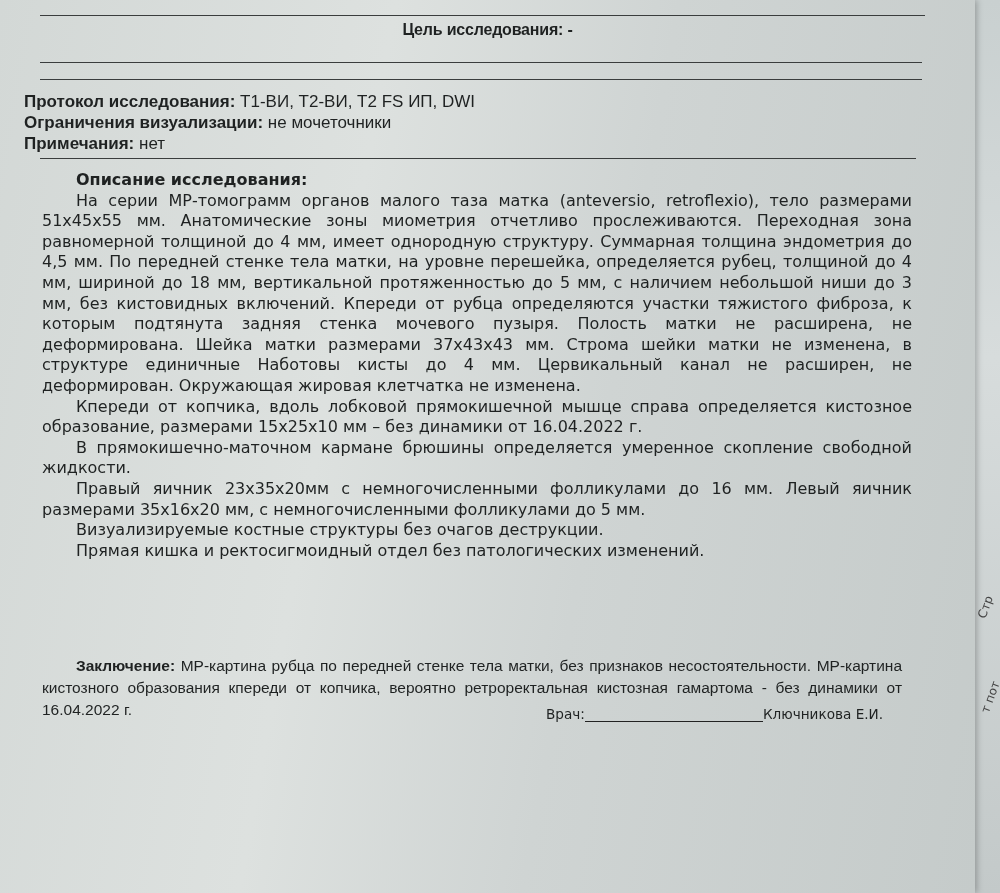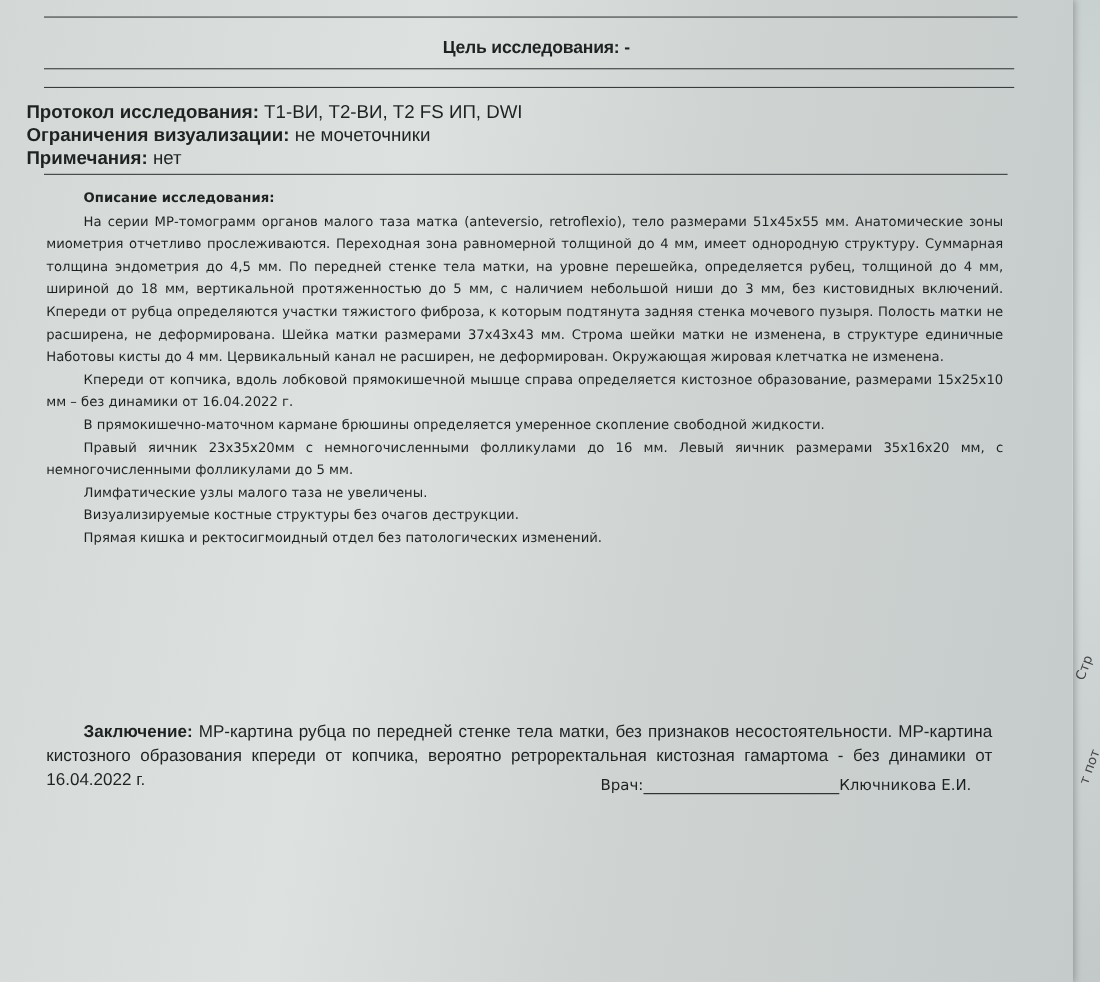--- a/index.html
+++ b/index.html
@@ -27,30 +27,30 @@
     }
     .page {
       position: absolute; left: 0; top: 0; width: 975px; height: 893px;
       background: linear-gradient(100deg, #d3d8d6 0%, #dde1df 35%, #cfd4d3 60%, #c5cbca 100%);
       box-shadow: 2px 0 6px rgba(0,0,0,.25);
       color: #1f2222;
     }
     .hr { position: absolute; left: 40px; height: 1px; background: #3a3d3d; }
     .center-line {
       position: absolute; left: 0; width: 975px; text-align: center;
-      font-family: "Liberation Sans", sans-serif; font-size: 16px; letter-spacing: -0.2px; margin-top: 14px;
+      font-family: "Liberation Sans", sans-serif; font-size: 16px; letter-spacing: -0.2px;
     }
     .meta {
       position: absolute; left: 24px; font-family: "Liberation Sans", sans-serif;
       font-size: 17px;
     }
     .b { font-weight: bold; }
     .body-text {
       position: absolute; left: 42px; width: 870px;
-      font-family: "DejaVu Sans", sans-serif; font-size: 12px;
+      font-family: "DejaVu Sans", sans-serif; font-size: 16px;
       line-height: 20.6px; text-align: justify;
     }
     .body-text p { margin: 0; text-indent: 34px; }
     .body-text .title { font-weight: bold; text-indent: 34px; }
     .body-text .nojust { text-align: left; }
     .conclusion {
       position: absolute; left: 42px; width: 860px; top: 614px;
       font-family: "Liberation Sans", sans-serif; font-size: 15.5px; line-height: 22px;
       text-indent: 34px; text-align: justify; margin-top: 41px;
     }
@@ -95,21 +95,20 @@
   </div>
 
   <div class="hr" style="top:158px;width:876px"></div>
 
   <div class="body-text" style="top:170px">
     <p class="title">Описание исследования:</p>
     <p>На серии МР-томограмм органов малого таза матка (anteversio, retroflexio), тело размерами 51х45х55 мм. Анатомические зоны миометрия отчетливо прослеживаются. Переходная зона равномерной толщиной до 4 мм, имеет однородную структуру. Суммарная толщина эндометрия до 4,5 мм. По передней стенке тела матки, на уровне перешейка, определяется рубец, толщиной до 4 мм, шириной до 18 мм, вертикальной протяженностью до 5 мм, с наличием небольшой ниши до 3 мм, без кистовидных включений. Кпереди от рубца определяются участки тяжистого фиброза, к которым подтянута задняя стенка мочевого пузыря. Полость матки не расширена, не деформирована. Шейка матки размерами 37х43х43 мм. Строма шейки матки не изменена, в структуре единичные Наботовы кисты до 4 мм. Цервикальный канал не расширен, не деформирован. Окружающая жировая клетчатка не изменена.</p>
     <p>Кпереди от копчика, вдоль лобковой прямокишечной мышце справа определяется кистозное образование, размерами 15х25х10 мм – без динамики от 16.04.2022 г.</p>
     <p>В прямокишечно-маточном кармане брюшины определяется умеренное скопление свободной жидкости.</p>
     <p>Правый яичник 23х35х20мм с немногочисленными фолликулами до 16 мм. Левый яичник размерами 35х16х20 мм, с немногочисленными фолликулами до 5 мм.</p>
-    <p class="nojust">Лимфатические узлы малого таза не увеличены.</p>
     <p class="nojust">Визуализируемые костные структуры без очагов деструкции.</p>
     <p class="nojust">Прямая кишка и ректосигмоидный отдел без патологических изменений.</p>
   </div>
 
   <div class="conclusion">
     <span class="b">Заключение:</span>
     <span>МР-картина рубца по передней стенке тела матки, без признаков несостоятельности. МР-картина кистозного образования кпереди от копчика, вероятно ретроректальная кистозная гамартома - без динамики от 16.04.2022 г.</span>
   </div>
 
   <div class="sign">

